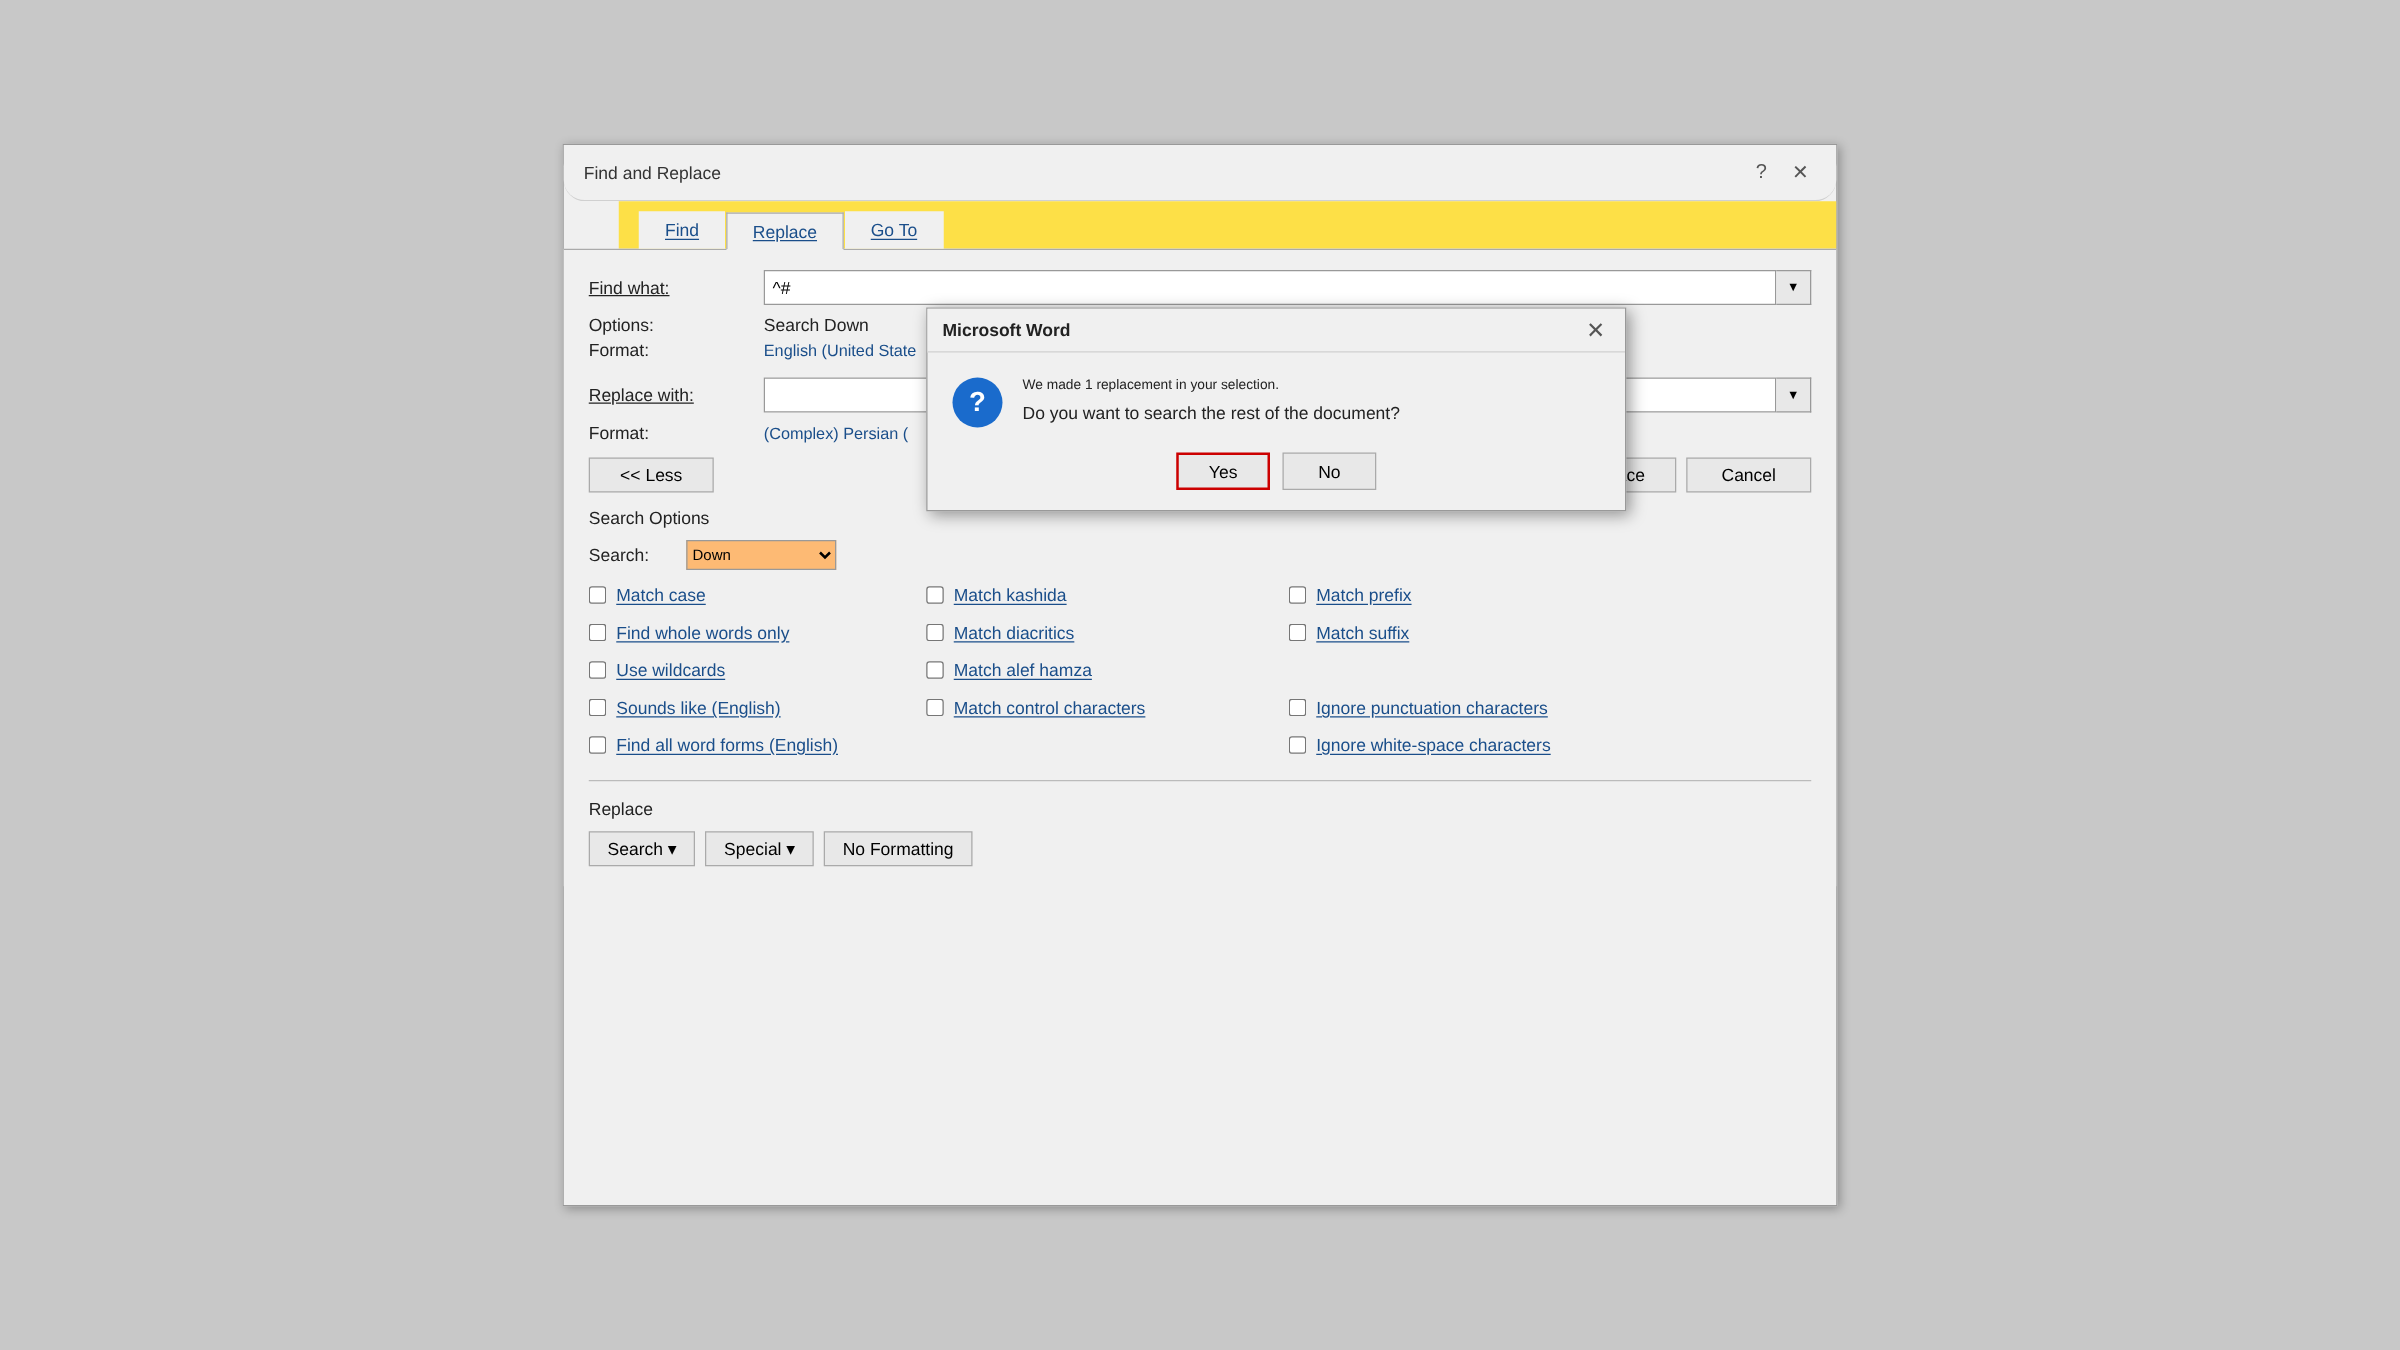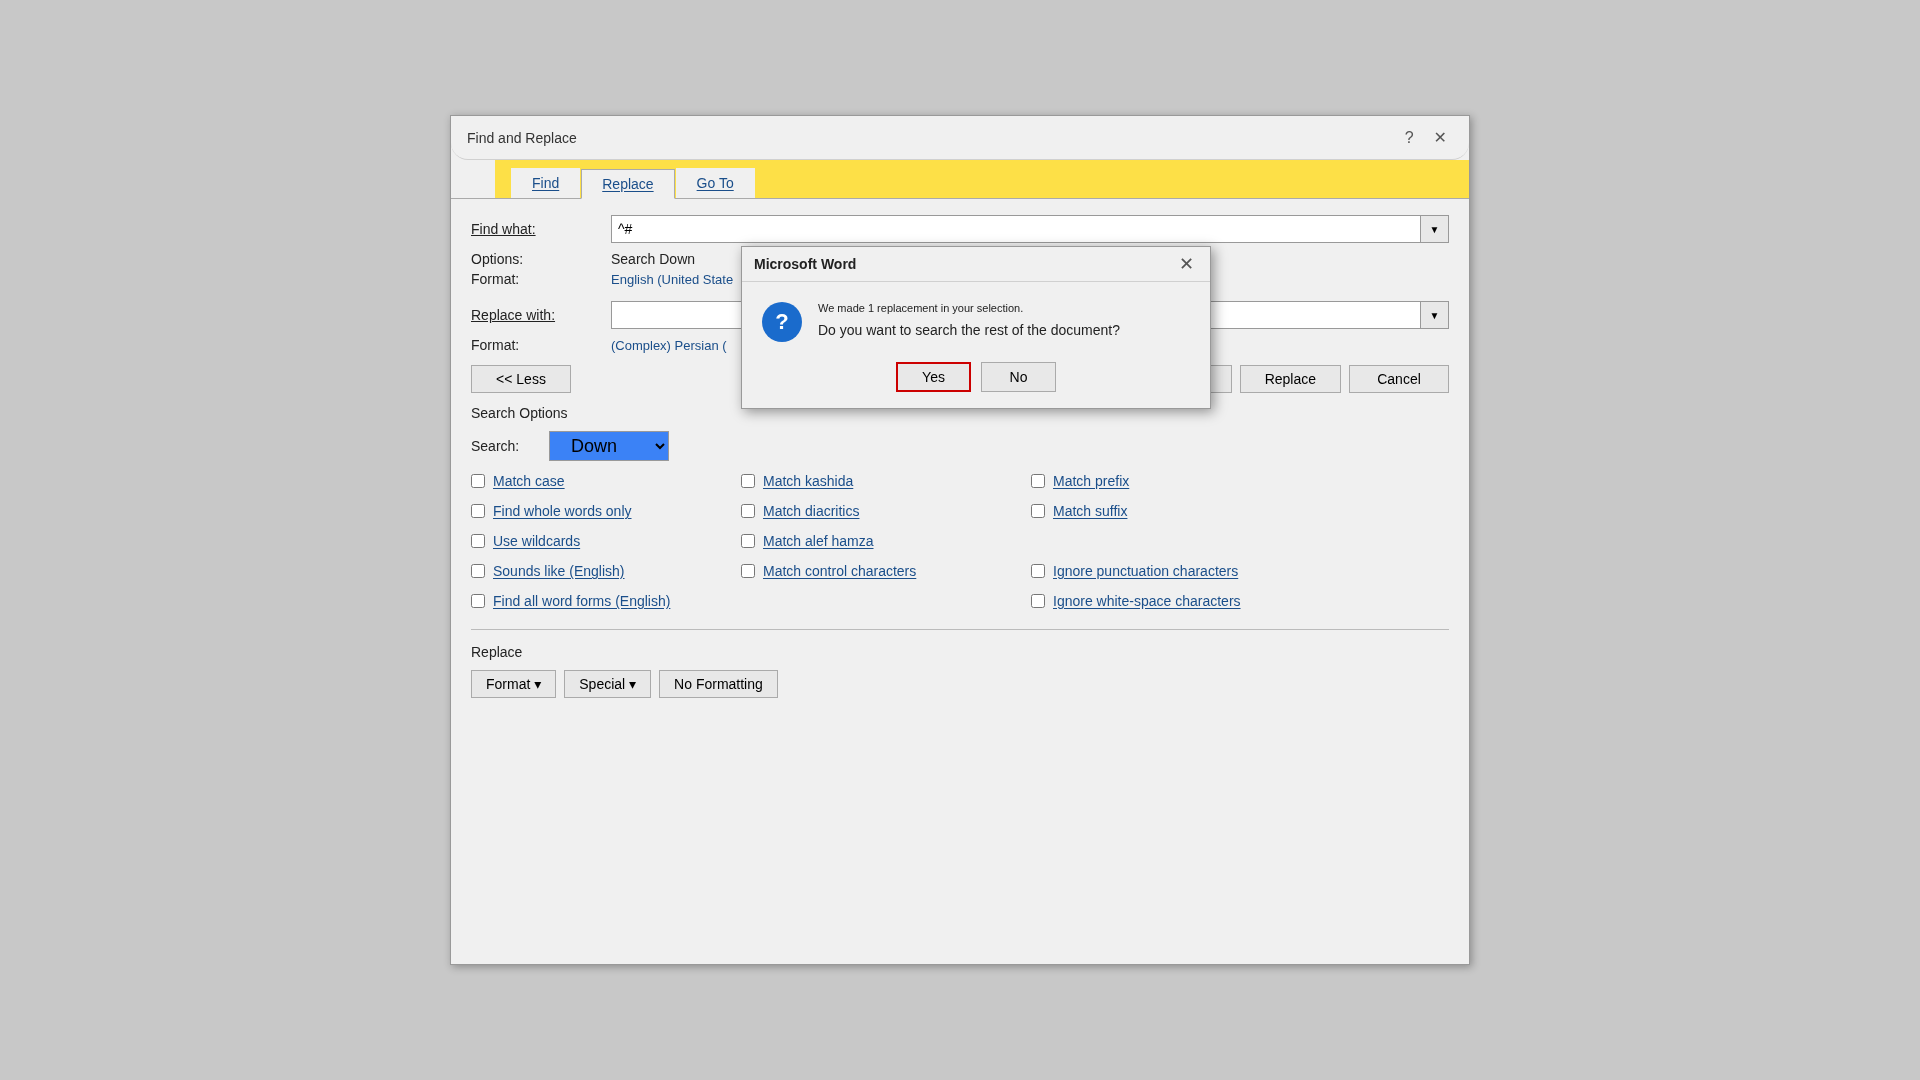--- a/index.html
+++ b/index.html
@@ -195,24 +195,24 @@
       gap: 8px;
     }
 
     .search-label {
       font-size: 14px;
       color: #222;
       width: 70px;
     }
 
     .search-select {
-      padding: 3px 17px;
+      padding: 3px 0;
       border: 1px solid #999;
-      background: #3b82f6;
-      font-size: 18px;
+      background: #fdba74;
+      font-size: 12px;
       min-width: 120px;
       cursor: pointer;
     }
 
     .checkboxes-grid {
       display: grid;
       grid-template-columns: 260px 280px 240px;
       row-gap: 14px;
       column-gap: 10px;
       margin-bottom: 20px;
@@ -265,21 +265,21 @@
       border: 1px solid #aaa;
       background: #e8e8e8;
       cursor: pointer;
     }
 
     
     .word-dialog {
       background: #f0f0f0;
       border: 1px solid #999;
       box-shadow: 3px 3px 12px rgba(0,0,0,0.4);
-      width: 470px;
+      width: 560px;
       pointer-events: all;
       position: absolute;
       top: 130px;
       left: 290px;
     }
 
     .word-titlebar {
       background: #f0f0f0;
       padding: 8px 12px;
       display: flex;
@@ -503,21 +503,21 @@
       <div></div>
       <div class="checkbox-item">
         <input type="checkbox" id="ignore_whitespace" style="">
         <label class="checkbox-label" for="ignore_whitespace">Ignore white-space characters</label>
       </div>
     </div>
 
     <div class="replace-section">
       <div class="replace-section-title">Replace</div>
       <div class="replace-btns">
-        <button class="replace-btn">Format ▾</button>
+        <button class="replace-btn">Search ▾</button>
         <button class="replace-btn">Special ▾</button>
         <button class="replace-btn">No Formatting</button>
       </div>
     </div>
 
   </div>
 
   <div class="word-dialog">
     <div class="word-titlebar">
       <span class="word-title">Microsoft Word</span>

